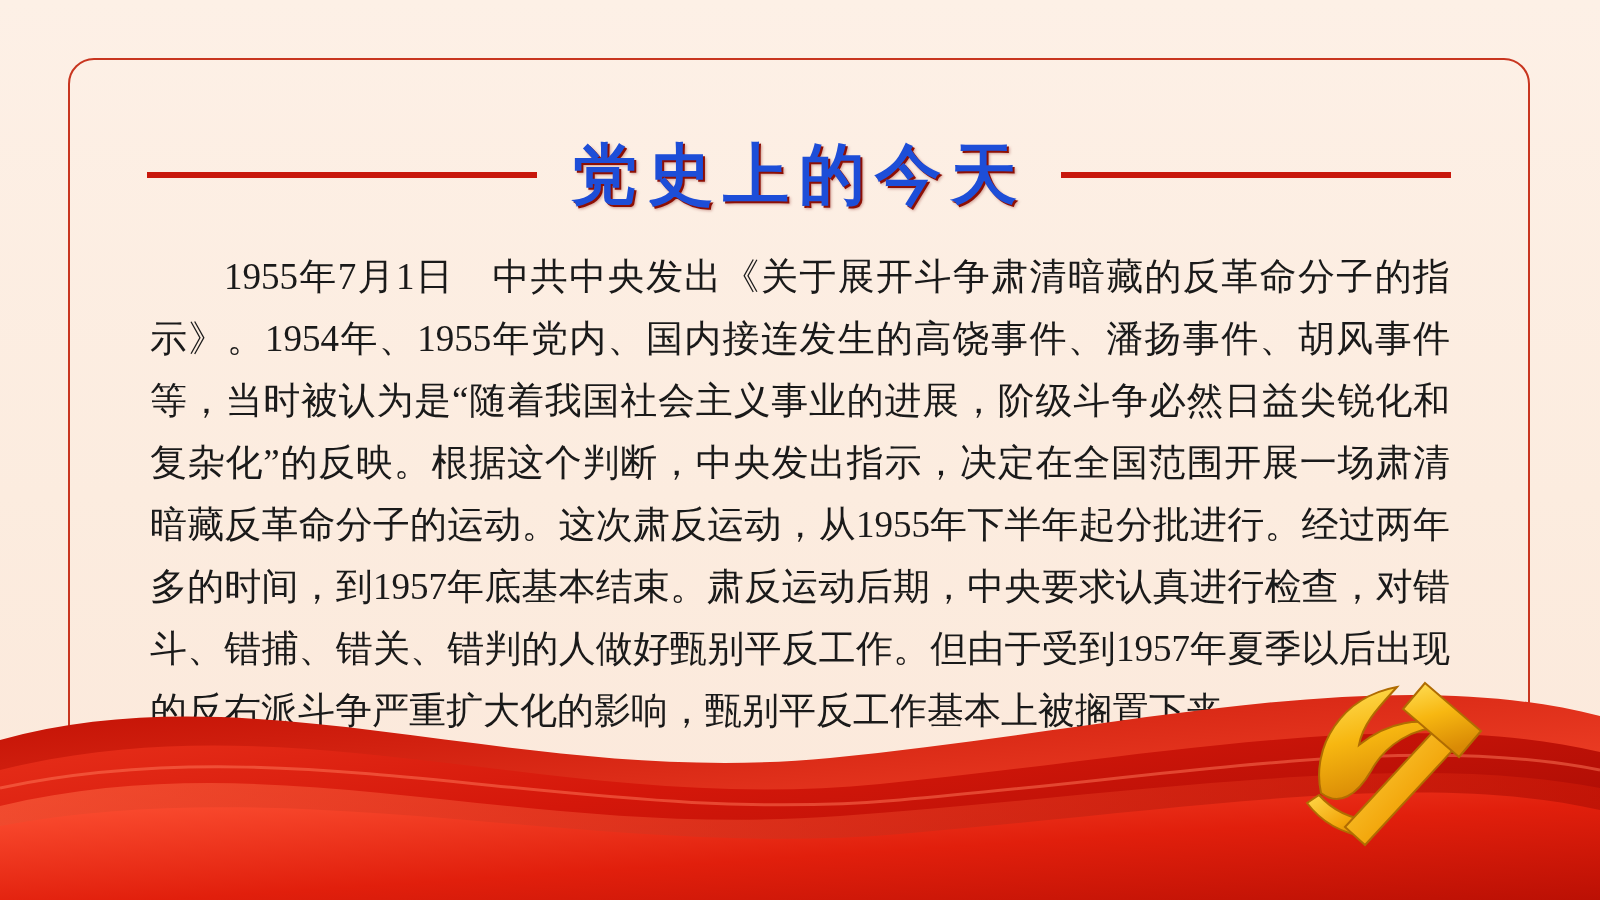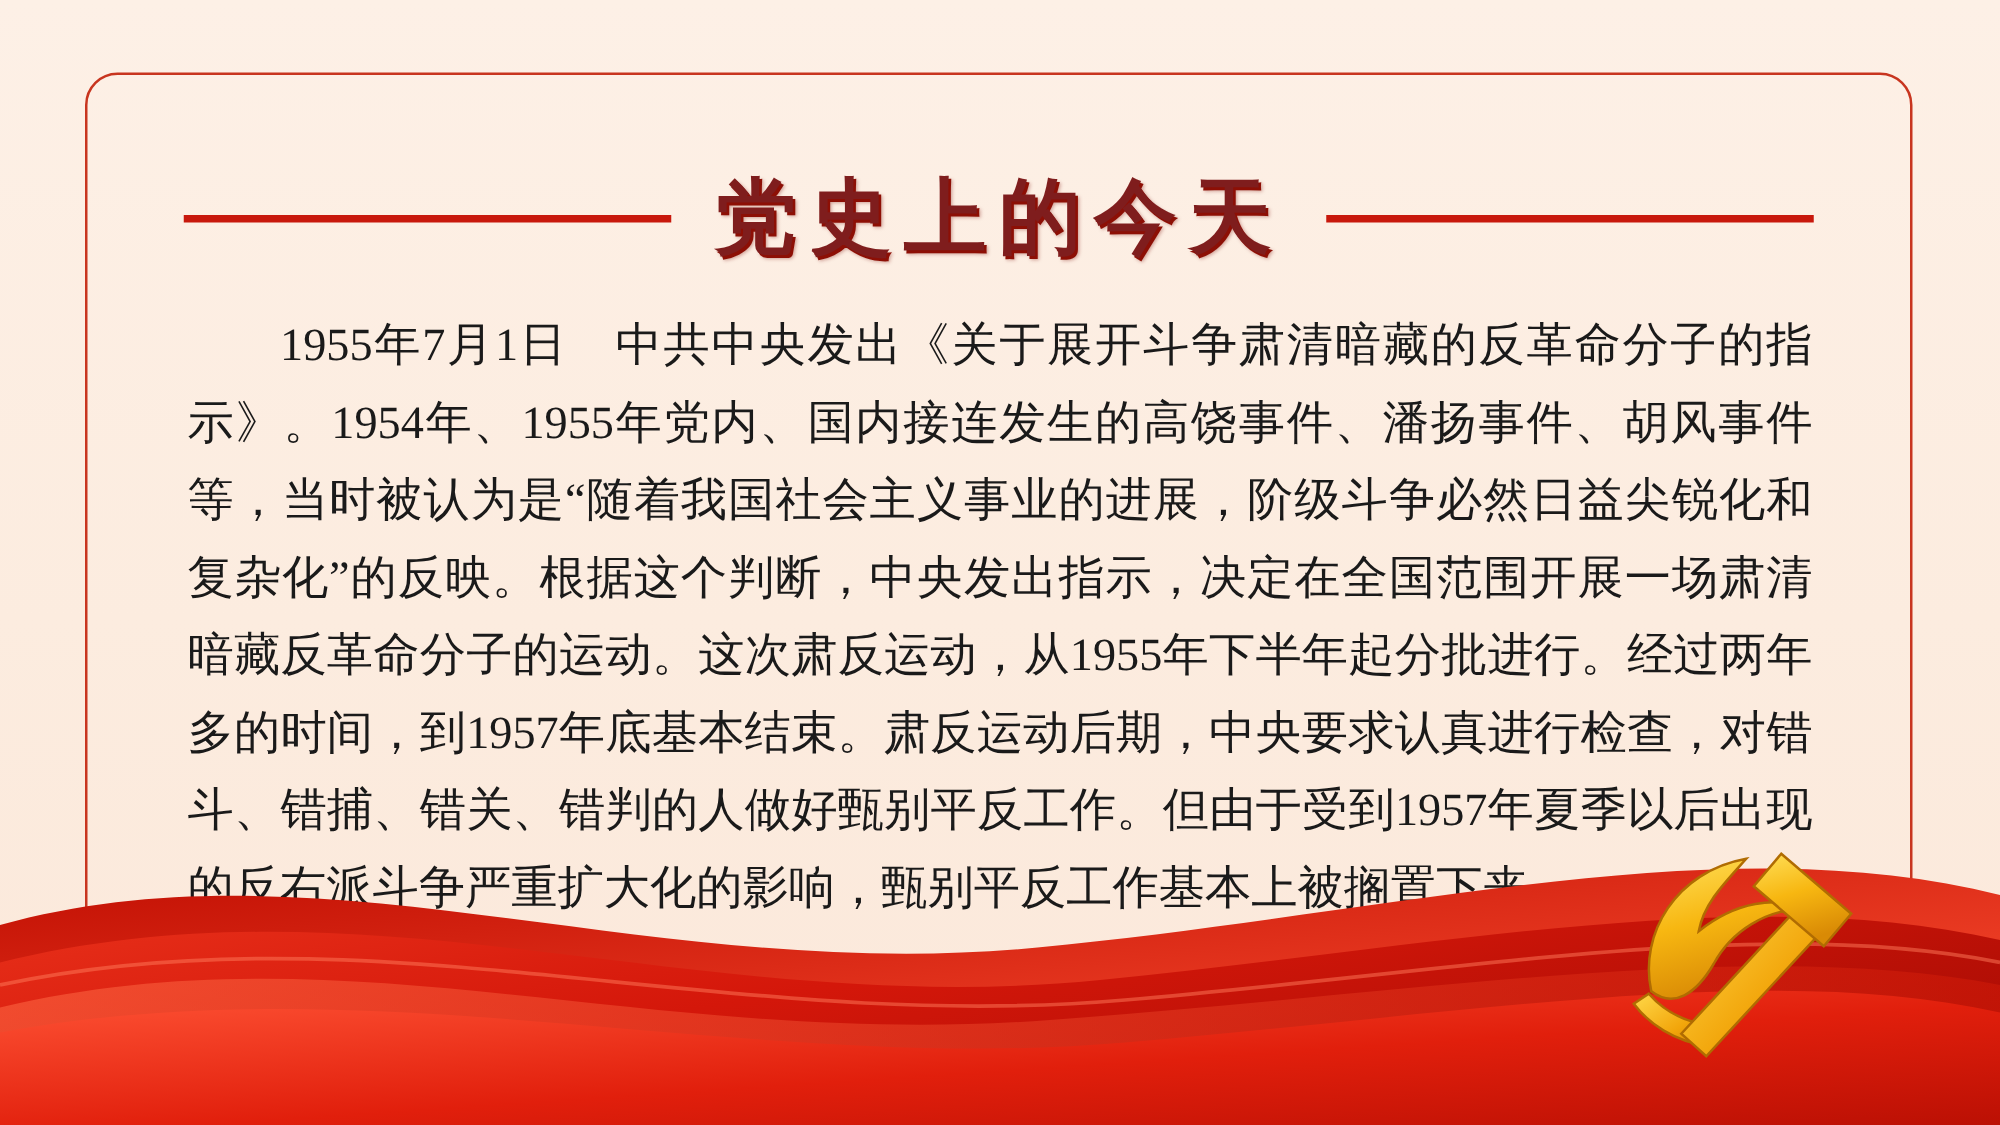--- a/index.html
+++ b/index.html
@@ -53,21 +53,21 @@
     background: #c8180c;
     flex: 0 0 auto;
   }
   .rule-left { width: 390px; }
   .rule-right { width: 390px; }
   .title-text {
     font-family: "Liberation Serif", "DejaVu Serif", serif;
     font-size: 66px;
     font-weight: bold;
     letter-spacing: 10px;
-    color: #7f1d1d;
+    color: #1d4ed8;
     text-shadow: 2px 2px 0 #8d0f05, 3px 3px 3px rgba(120, 10, 0, .35);
     white-space: nowrap;
     line-height: 1;
     padding: 0 6px;
   }
 
   
   .body-text {
     position: absolute;
     left: 150px;

